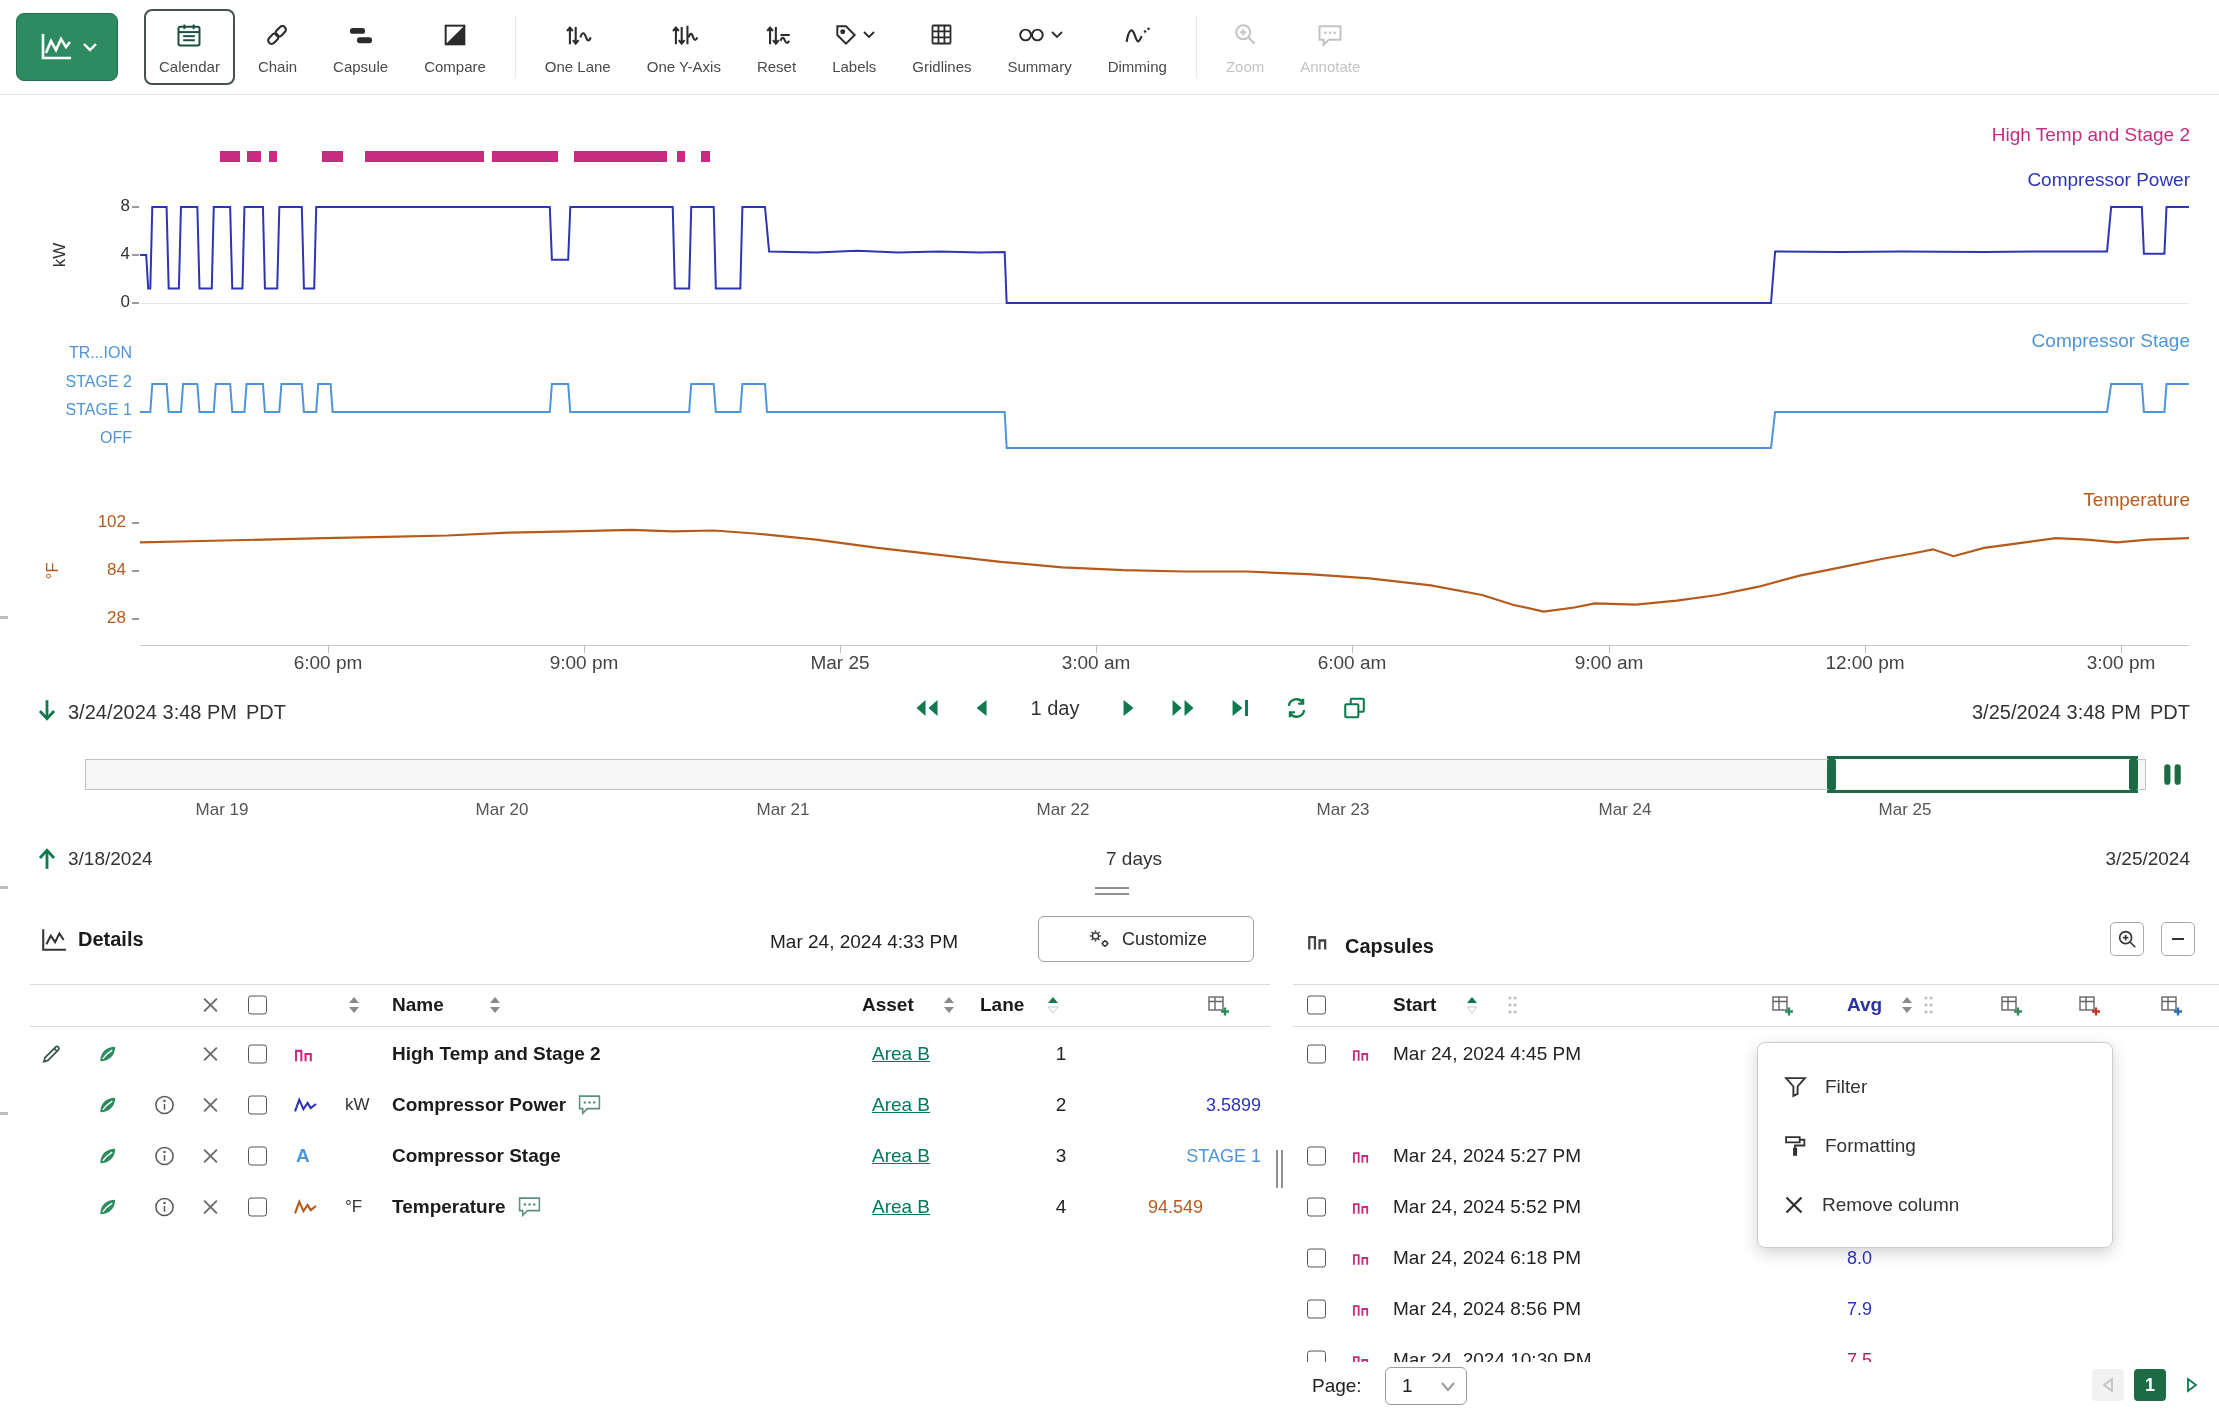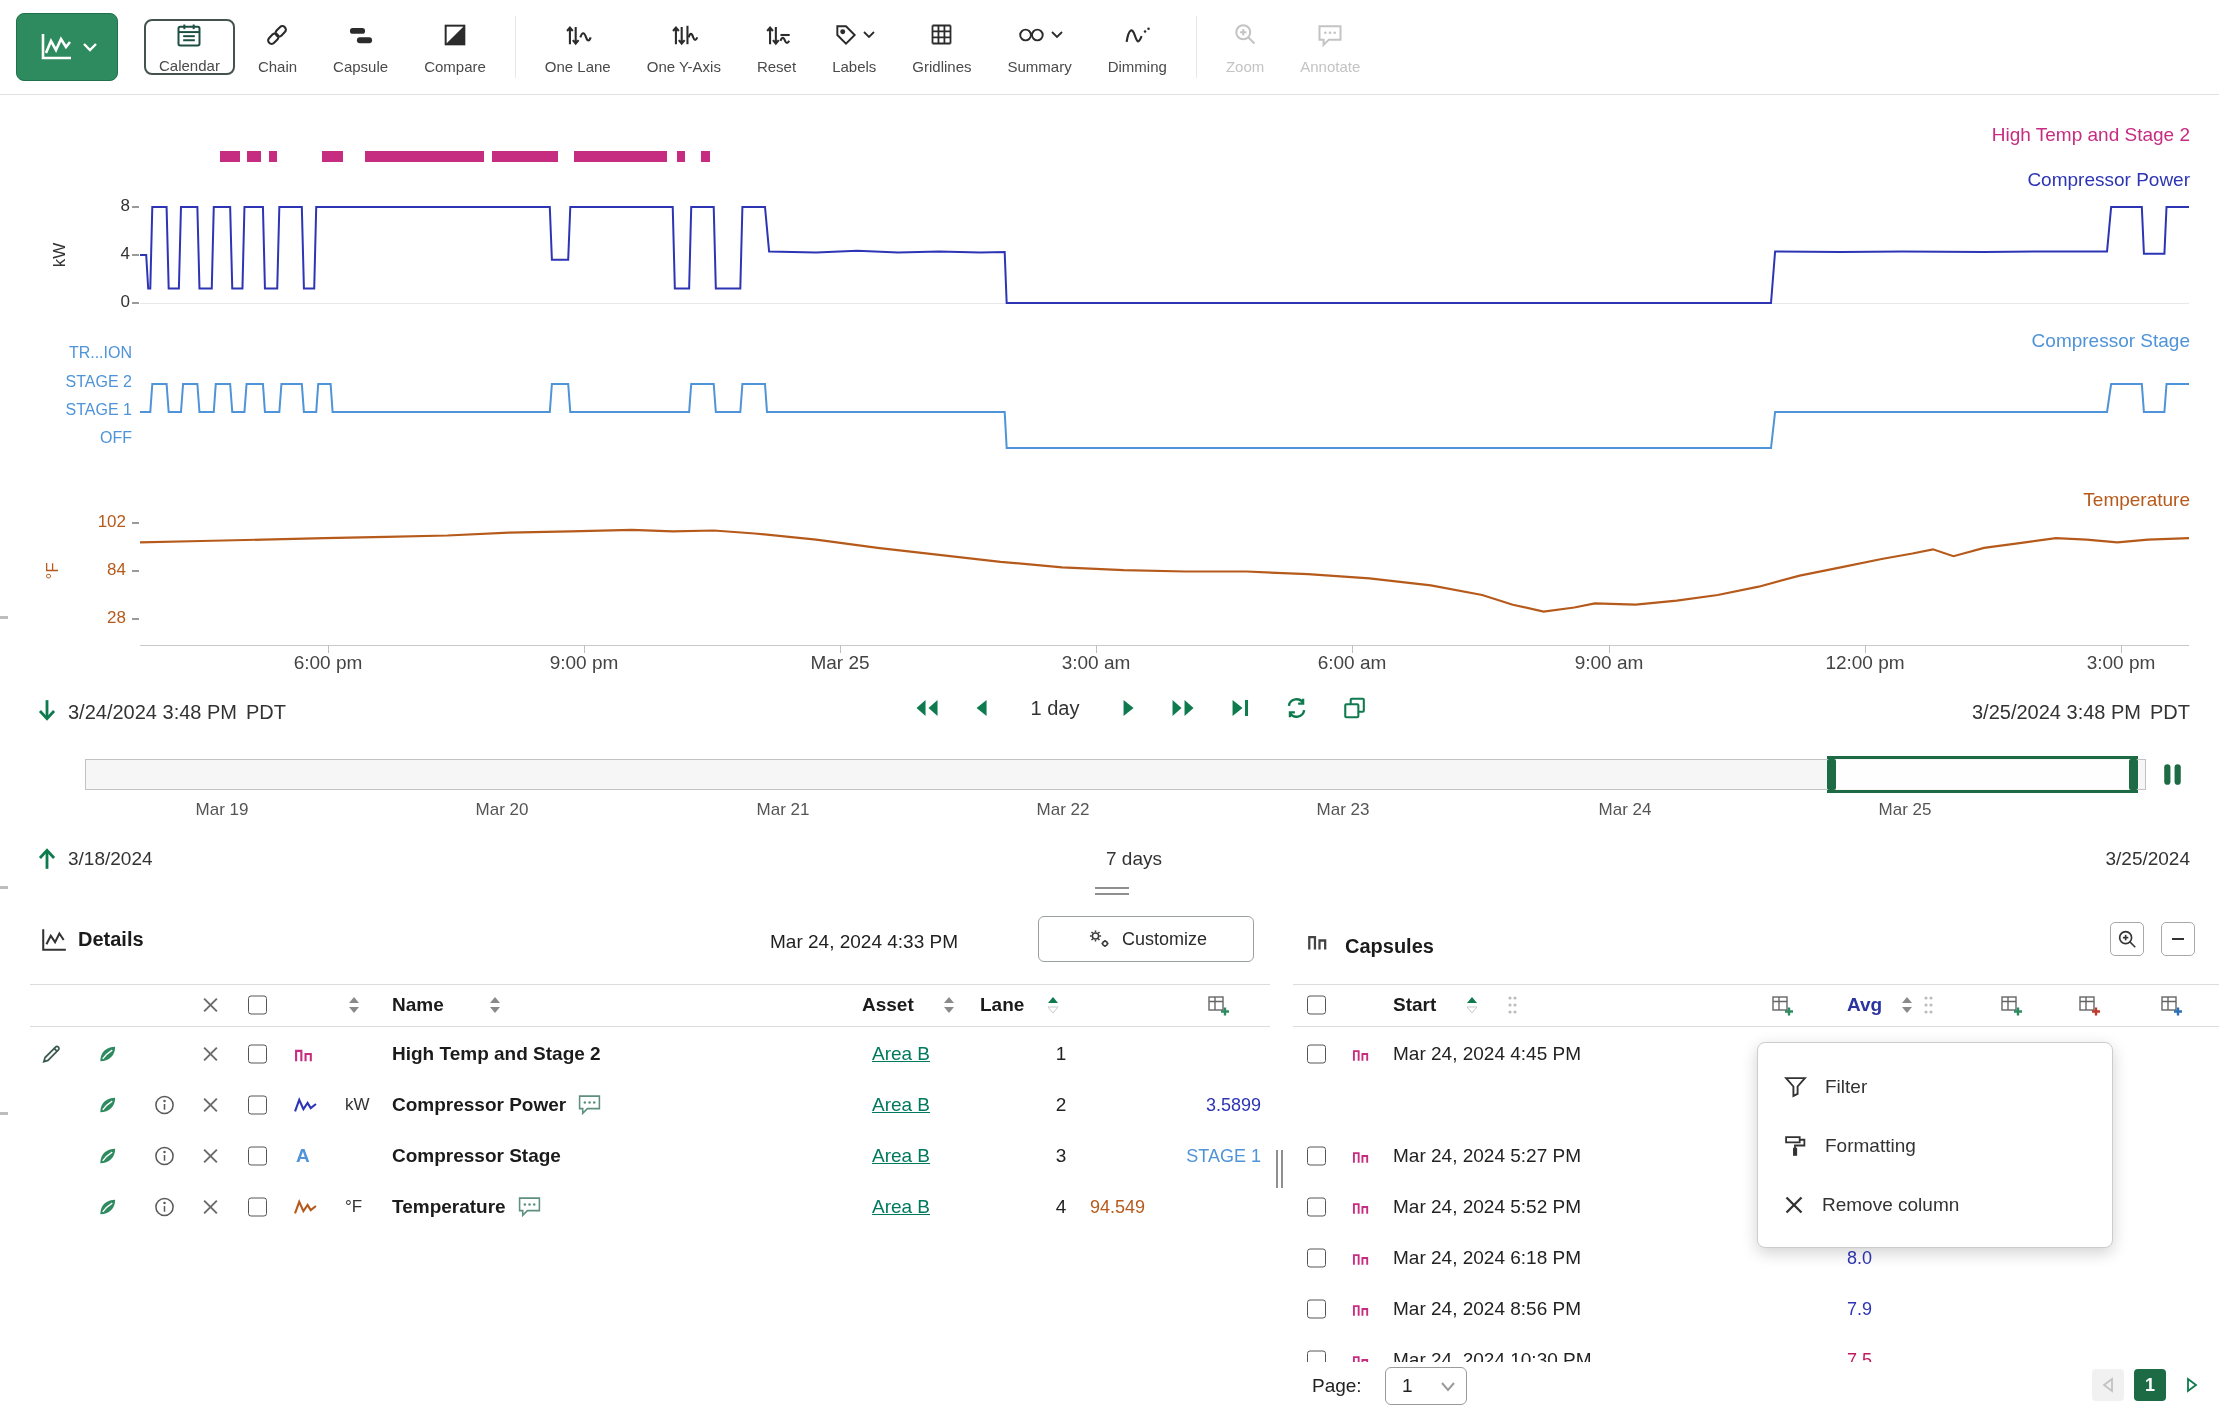--- a/index.html
+++ b/index.html
@@ -8,21 +8,21 @@
 .abs{position:absolute}
 svg{display:block}
 
 .tb{position:absolute;left:0;top:0;width:2219px;height:95px;border-bottom:1px solid #e2e2e2;display:flex;align-items:center;padding:0 16px;gap:10px;background:#fff}
 .logo-btn{width:102px;height:68px;background:#2e8b5f;border:1px solid #20714b;border-radius:8px;display:flex;align-items:center;justify-content:center;gap:9px;margin-right:16px;cursor:pointer;flex:none}
 .tb-item{display:flex;flex-direction:column;align-items:center;justify-content:center;gap:8px;height:80px;padding:0 13px;cursor:pointer;color:#2b2b2b;flex:none}
 .tb-item .ic{height:30px;display:flex;align-items:center;gap:4px}
 .tb-label{font-size:15px;color:#4a4a4a;white-space:nowrap}
 .tb-item.disabled{color:#c3c3c3}
 .tb-item.disabled .tb-label{color:#c3c3c3}
-.cal-active{border:2px solid #44534e;border-radius:8px;background:#fff;color:#1c4f42;height:56px}
+.cal-active{border:2px solid #44534e;border-radius:8px;background:#fff;color:#1c4f42;height:76px}
 .tb-sep{width:1px;height:62px;background:#e8e8e8;margin:0 6px;flex:none}
 
 .legend{position:absolute;right:29px;text-align:right;font-size:19px;white-space:nowrap}
 .ytick{position:absolute;text-align:right;font-size:17px}
 .rot{transform:rotate(-90deg);transform-origin:center}
 .cap-bar{position:absolute;top:1px;height:11px;background:#c62c80}
 .tick-lbl{position:absolute;transform:translateX(-50%);font-size:19px;color:#444;top:652px;white-space:nowrap}
 .tick-mark{position:absolute;top:645px;width:1px;height:8px;background:#bfbfbf}
 .axisline{position:absolute;background:#c9c9c9}
 .gridline{position:absolute;background:#e8e8e8}
@@ -594,21 +594,21 @@
         <span>Temperature</span>
         <svg width="25" height="23" viewBox="0 0 24 22" fill="none" stroke="#5f8f7e" stroke-width="1.5">
           <path d="M2.5 2.5 H21.5 V14.5 H10 L5.5 19 V14.5 H2.5 Z"></path>
           <circle cx="7.5" cy="8.5" r="1.2" fill="#5f8f7e" stroke="none"></circle>
             <circle cx="12" cy="8.5" r="1.2" fill="#5f8f7e" stroke="none"></circle>
             <circle cx="16.5" cy="8.5" r="1.2" fill="#5f8f7e" stroke="none"></circle>
         </svg>
       </span>
       <span class="cell link" style="left:836px;width:70px;text-align:center">Area B</span>
       <span class="cell plain-txt" style="left:1011px;width:40px;text-align:center">4</span>
-      <span class="cell valtxt" style="left:1060px;width:171px;text-align:left;color:#b65a1c">94.549</span>
+      <span class="cell valtxt" style="left:1060px;width:171px;text-align:center;color:#b65a1c">94.549</span>
     </div>
   </div>
 
   <div class="abs" style="left:1276px;top:1150px;height:38px">
     <div style="position:absolute;left:0;width:2px;height:38px;background:#8f8f8f"></div>
     <div style="position:absolute;left:5px;width:2px;height:38px;background:#8f8f8f"></div>
   </div>
 
   <div class="panel" style="left:1293px;width:926px">
     <svg class="abs" style="left:14px;top:23px" width="25" height="25" viewBox="0 0 22 22" fill="none" stroke="#444" stroke-width="2">

